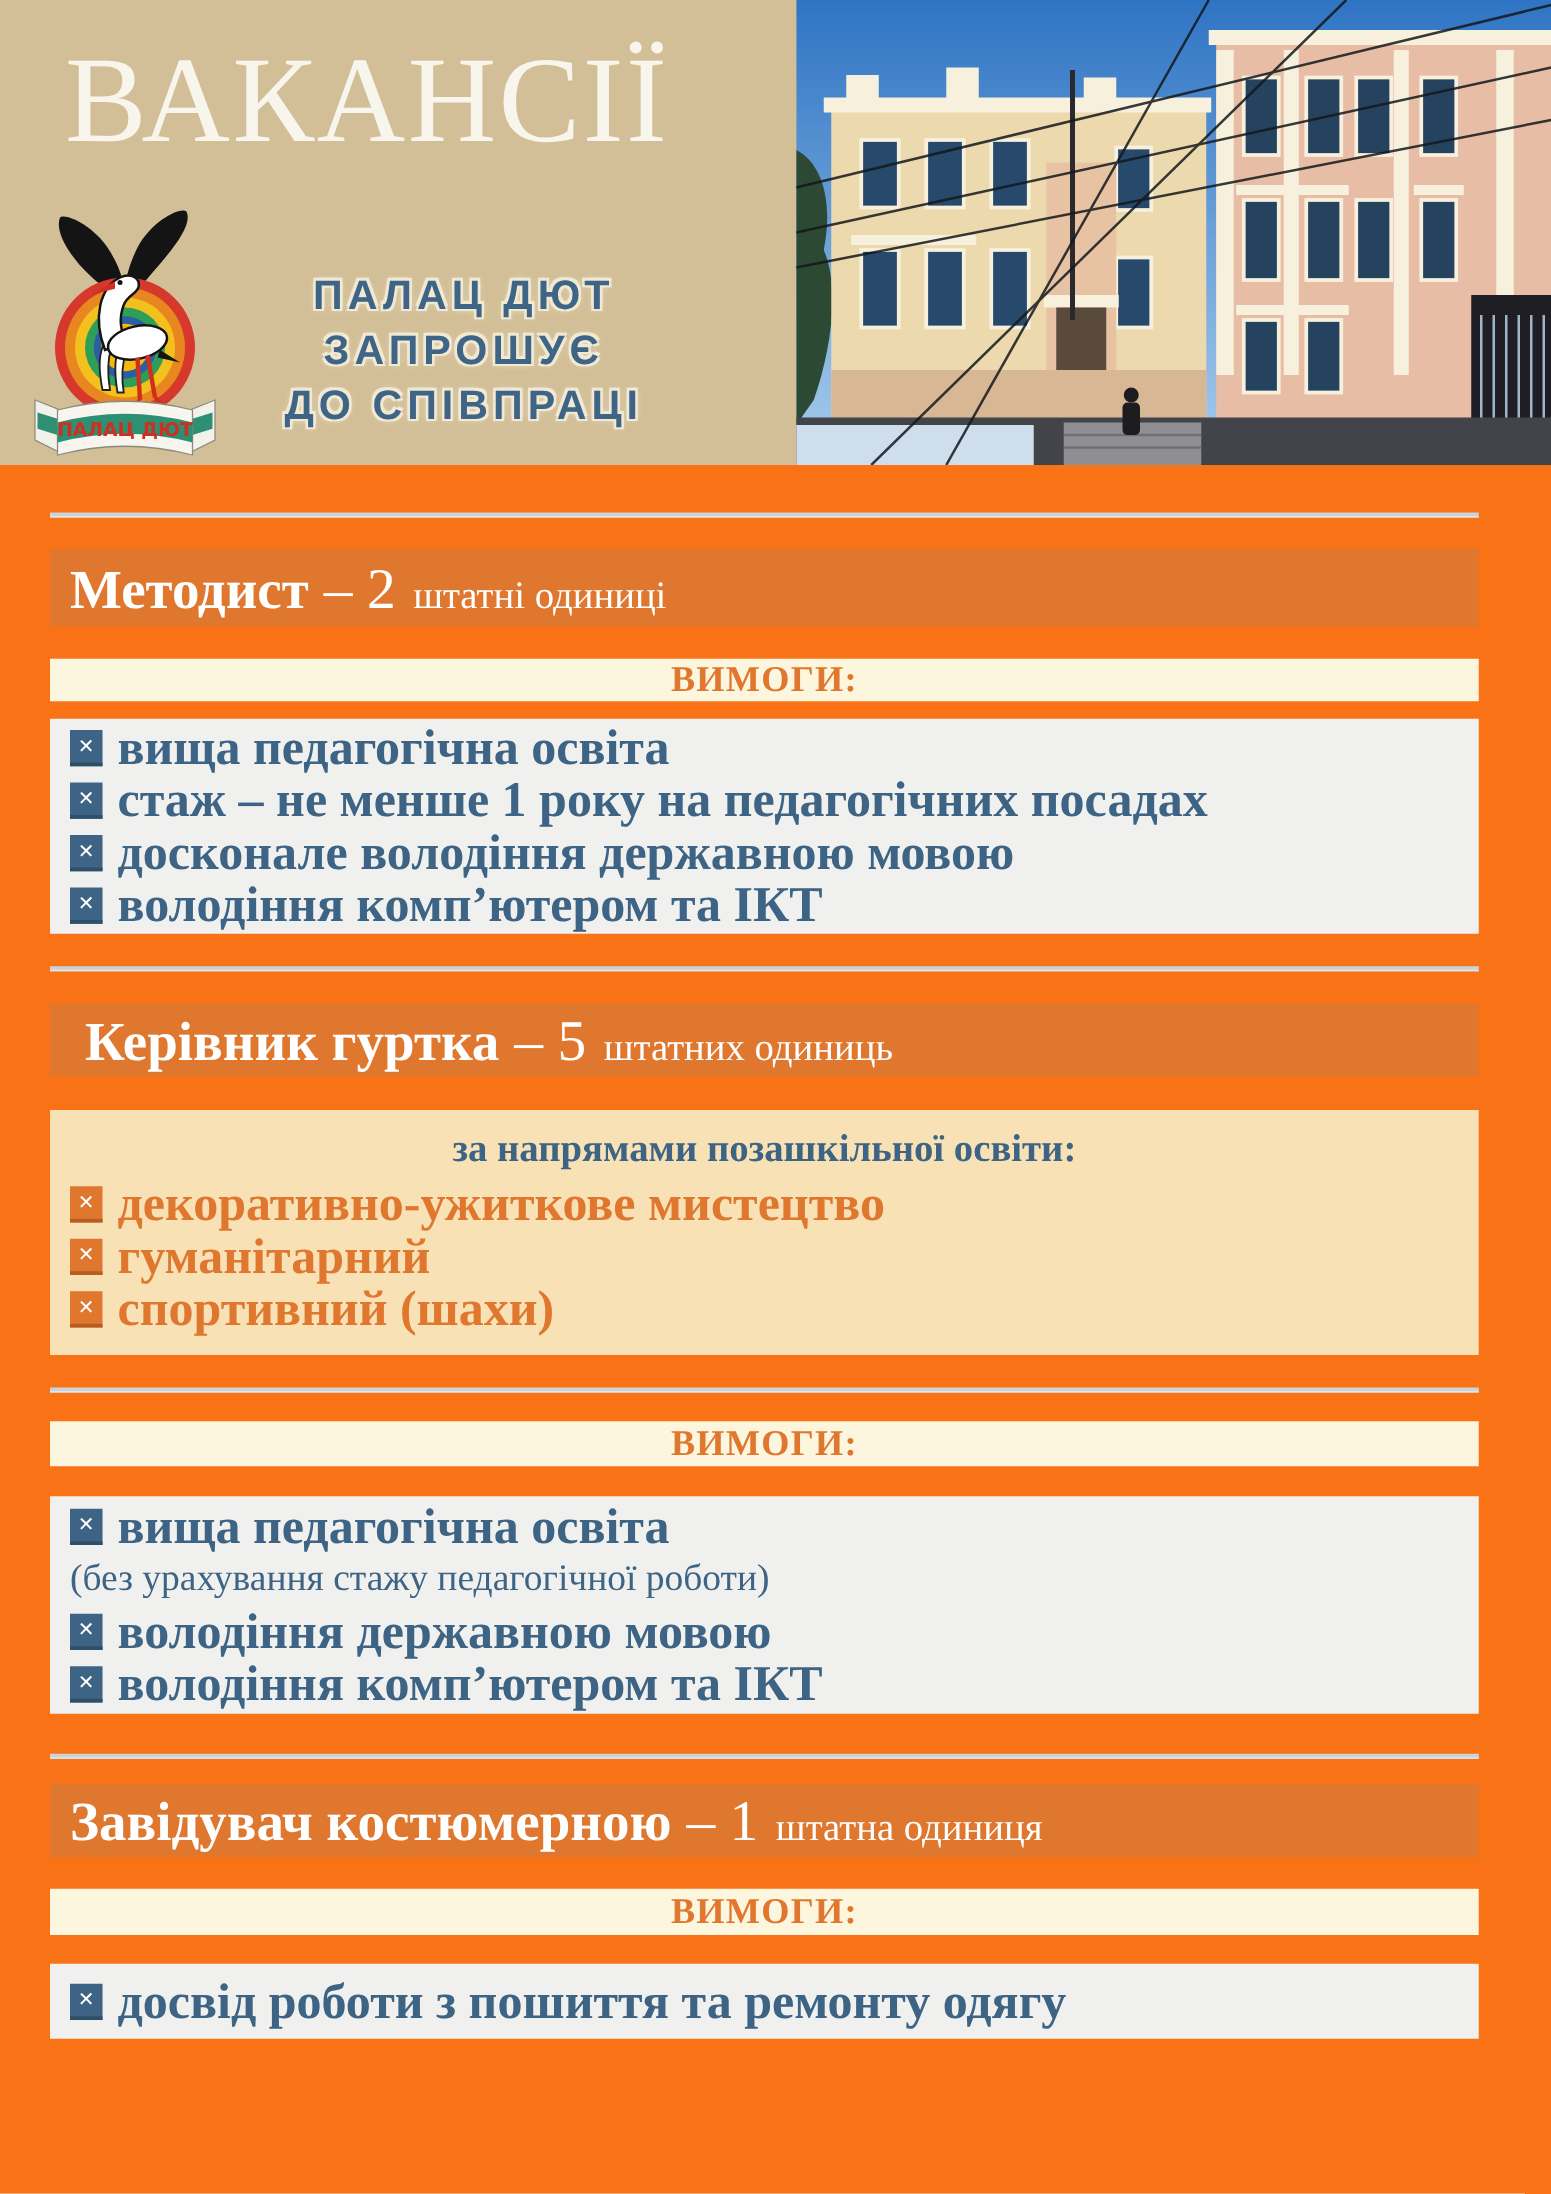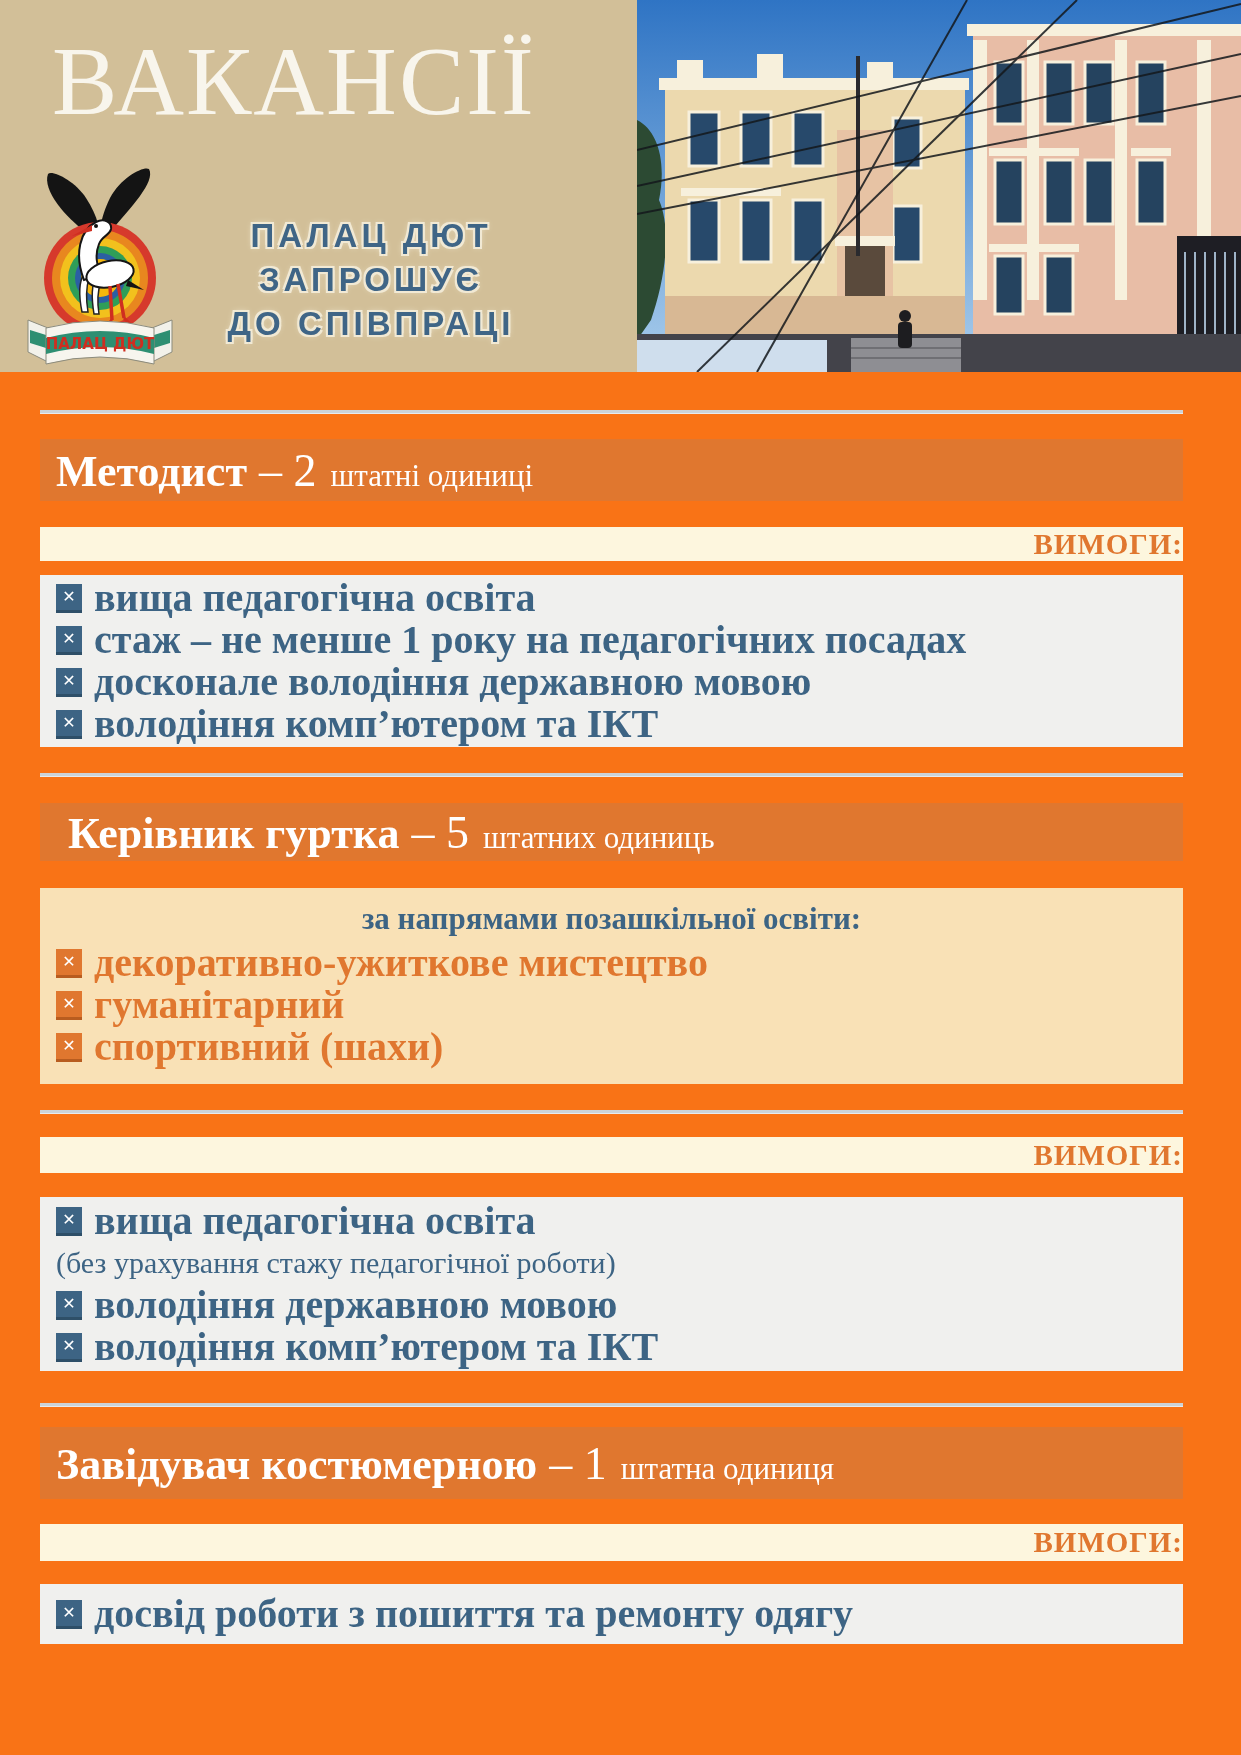--- a/index.html
+++ b/index.html
@@ -35,28 +35,28 @@
   .content { margin:0 58px 0 40px; }
   .divider { height:3px; background:#ccd3d8; border-bottom:1px solid #e7ebee; }
   .d1 { margin-top:38px; } .d2 { margin-top:26px; } .d3 { margin-top:26px; } .d4 { margin-top:32px; }
 
   .banner {
     background:#e0772f; color:#ffffff; display:flex; align-items:center;
     padding-left:16px;
   }
   .banner.s1 { margin-top:25px; height:62px; }
   .banner.s2 { margin-top:26px; height:58px;padding-left:28px; }
-  .banner.s3 { margin-top:20px; height:72px;text-align:right; }
+  .banner.s3 { margin-top:20px; height:59px;text-align:right; }
   .banner-inner { display:flex; align-items:baseline; white-space:nowrap; }
   .banner .main  { font-size:44px; font-weight:700; }
   .banner .count { font-size:46px; font-weight:400; margin-left:12px; }
   .banner .unit  { font-size:31px; font-weight:400; margin-left:14px; }
 
   .vymohy {
-    background:#fdf6de; color:#e0772f; text-align:right;
+    background:#fdf6de; color:#e0772f; text-align:center;
     font-weight:700; letter-spacing:1px; font-size:29px;
   }
   .vymohy.s1 { margin-top:26px; height:34px; line-height:34px; }
   .vymohy.s2 { margin-top:23px; height:36px; line-height:36px; }
   .vymohy.s3 { margin-top:25px; height:37px; line-height:37px; }
 
   .graybox { background:#f0f0ee; }
   .graybox.s1 { margin-top:14px; padding:2px 0; }
   .graybox.s2 { margin-top:24px; padding:3px 0; }
   .graybox.s3 { margin-top:23px; padding:9px 0; }

